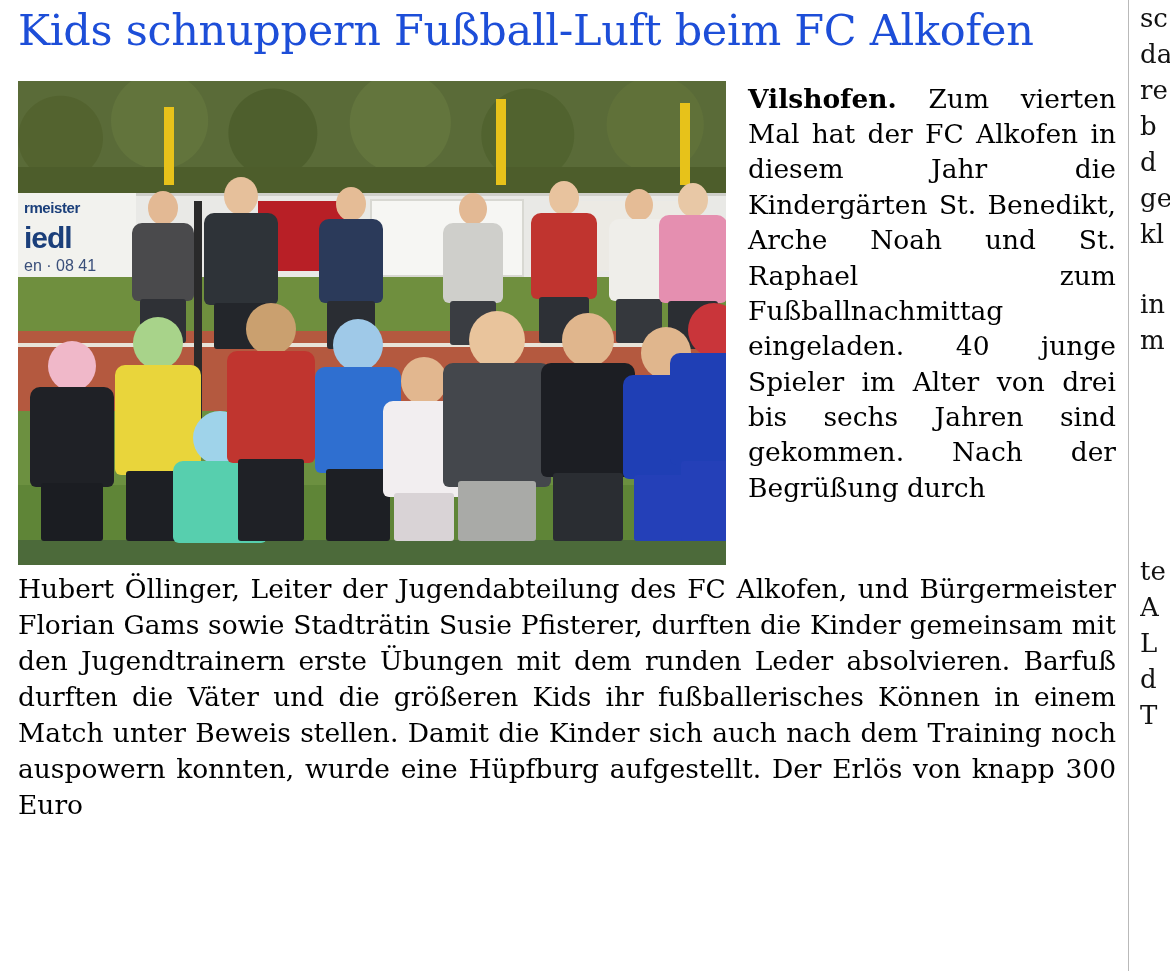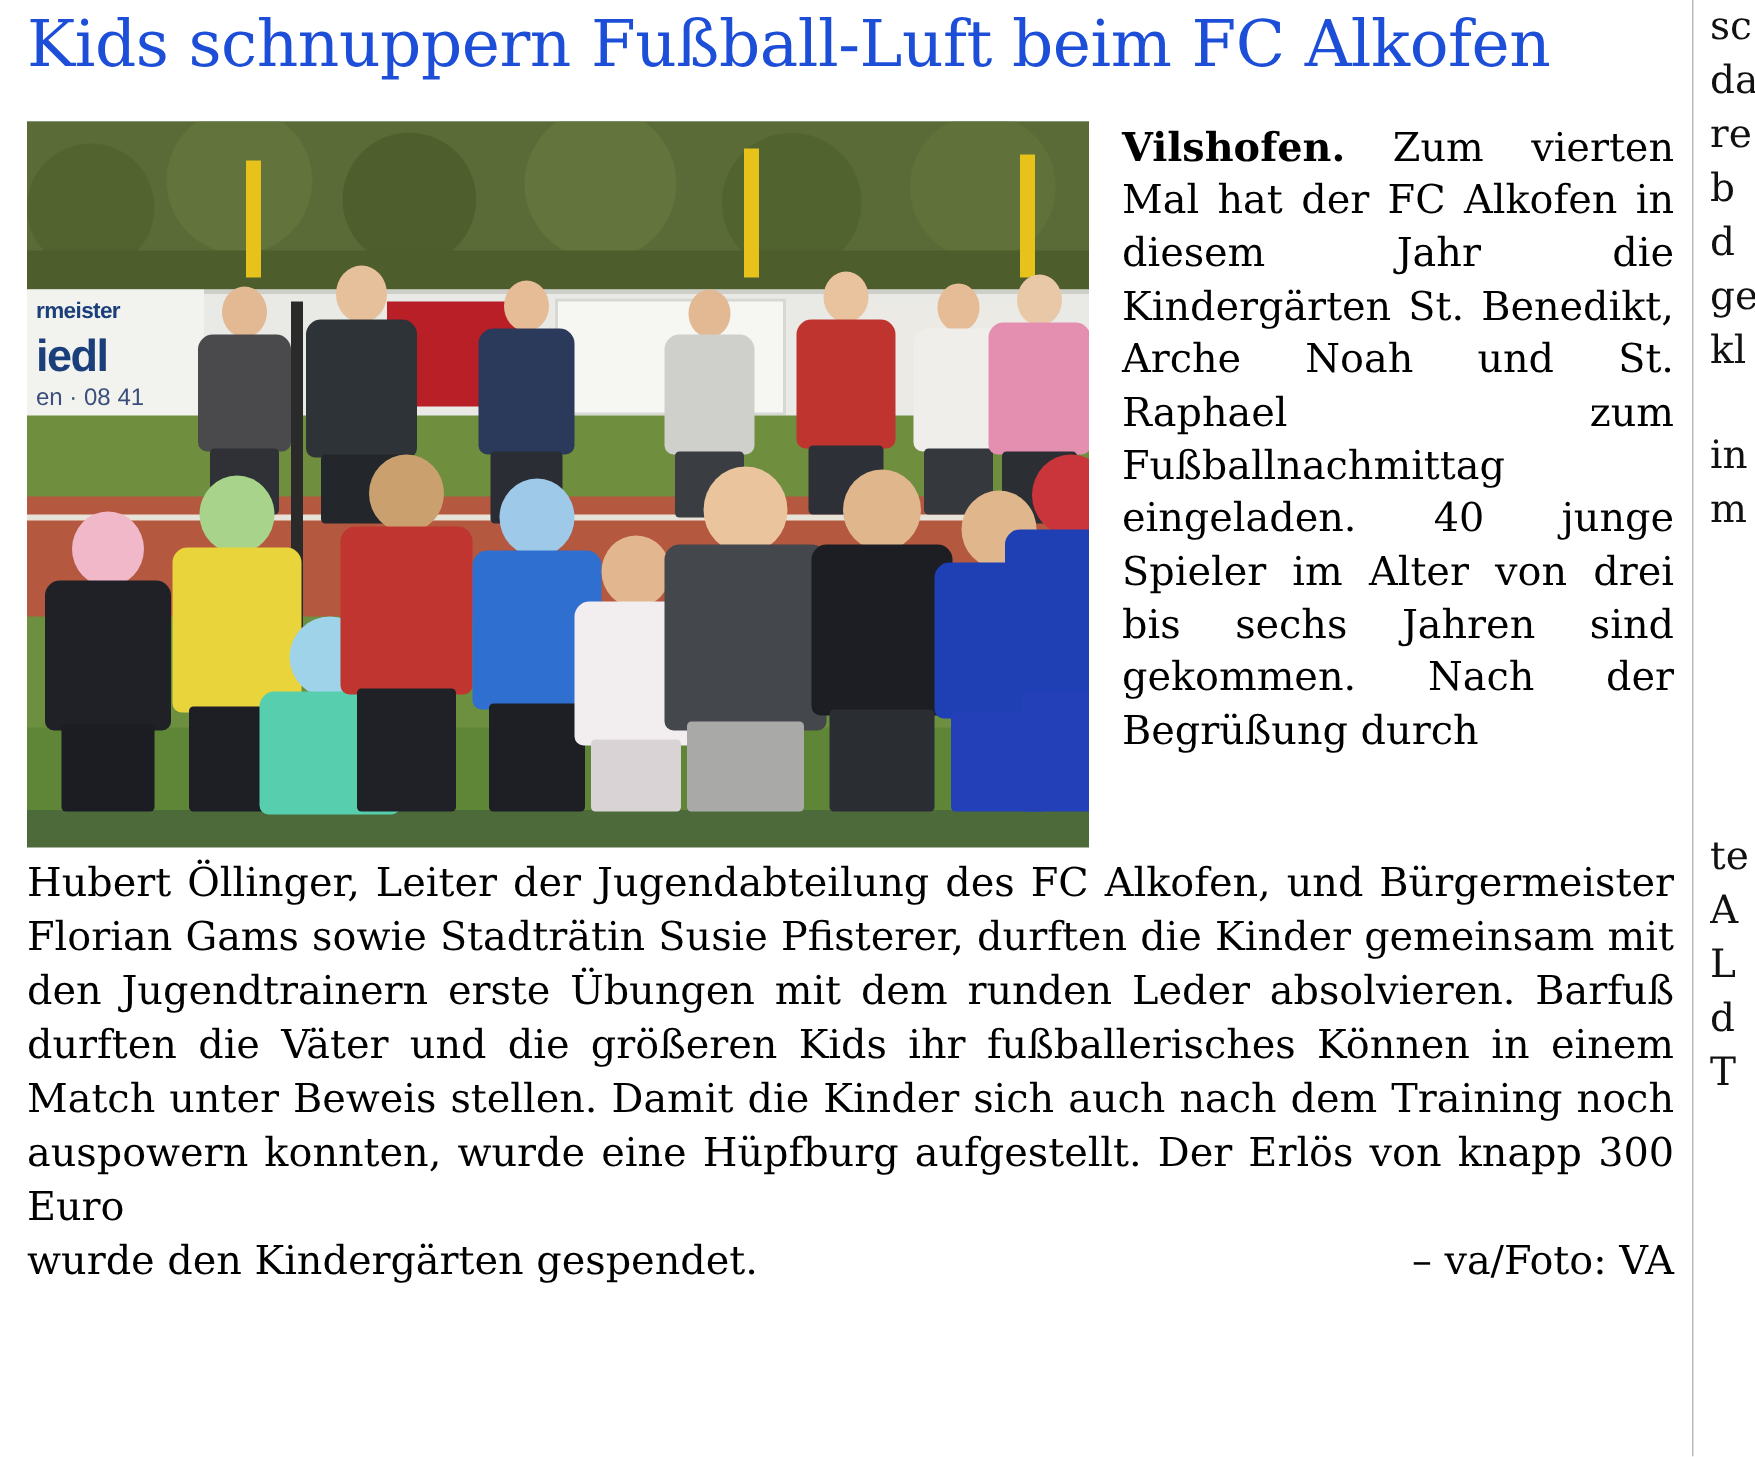--- a/index.html
+++ b/index.html
@@ -264,24 +264,20 @@
           <div class="torso" style="top:50px;width:88px;height:112px;background:#1f3fb5;"></div>
           <div class="legs" style="top:158px;width:66px;height:80px;background:#2440b8;"></div>
         </div>
       </div>
 
       <p class="intro"><b>Vilshofen.</b><span> Zum vier­ten Mal hat der FC Al­kofen in diesem Jahr die Kindergärten St. Benedikt, Arche Noah und St. Raphael zum Fußballnachmittag eingeladen. 40 junge Spieler im Alter von drei bis sechs Jahren sind gekommen. Nach der Begrüßung durch</span></p>
     </div>
 
     <div class="body-text">
       <span>Hubert Öllinger, Leiter der Jugendabteilung des FC Alkofen, und Bür­germeister Florian Gams sowie Stadträtin Susie Pfisterer, durften die Kinder gemeinsam mit den Jugendtrainern erste Übungen mit dem runden Leder absolvieren. Barfuß durften die Väter und die größeren Kids ihr fußballerisches Können in einem Match unter Beweis stellen. Damit die Kinder sich auch nach dem Training noch auspowern konn­ten, wurde eine Hüpfburg aufgestellt. Der Erlös von knapp 300 Euro</span>
-      <span class="lastline">
-        <span>wurde den Kindergärten gespendet.</span>
-        <span>– va/Foto: VA</span>
-      </span>
     </div>
 
   </div>
 
   <div class="col-rule"></div>
 
   <div class="right-col">
     <span class="frag">sc</span>
     <span class="frag">da</span>
     <span class="frag">re</span>

